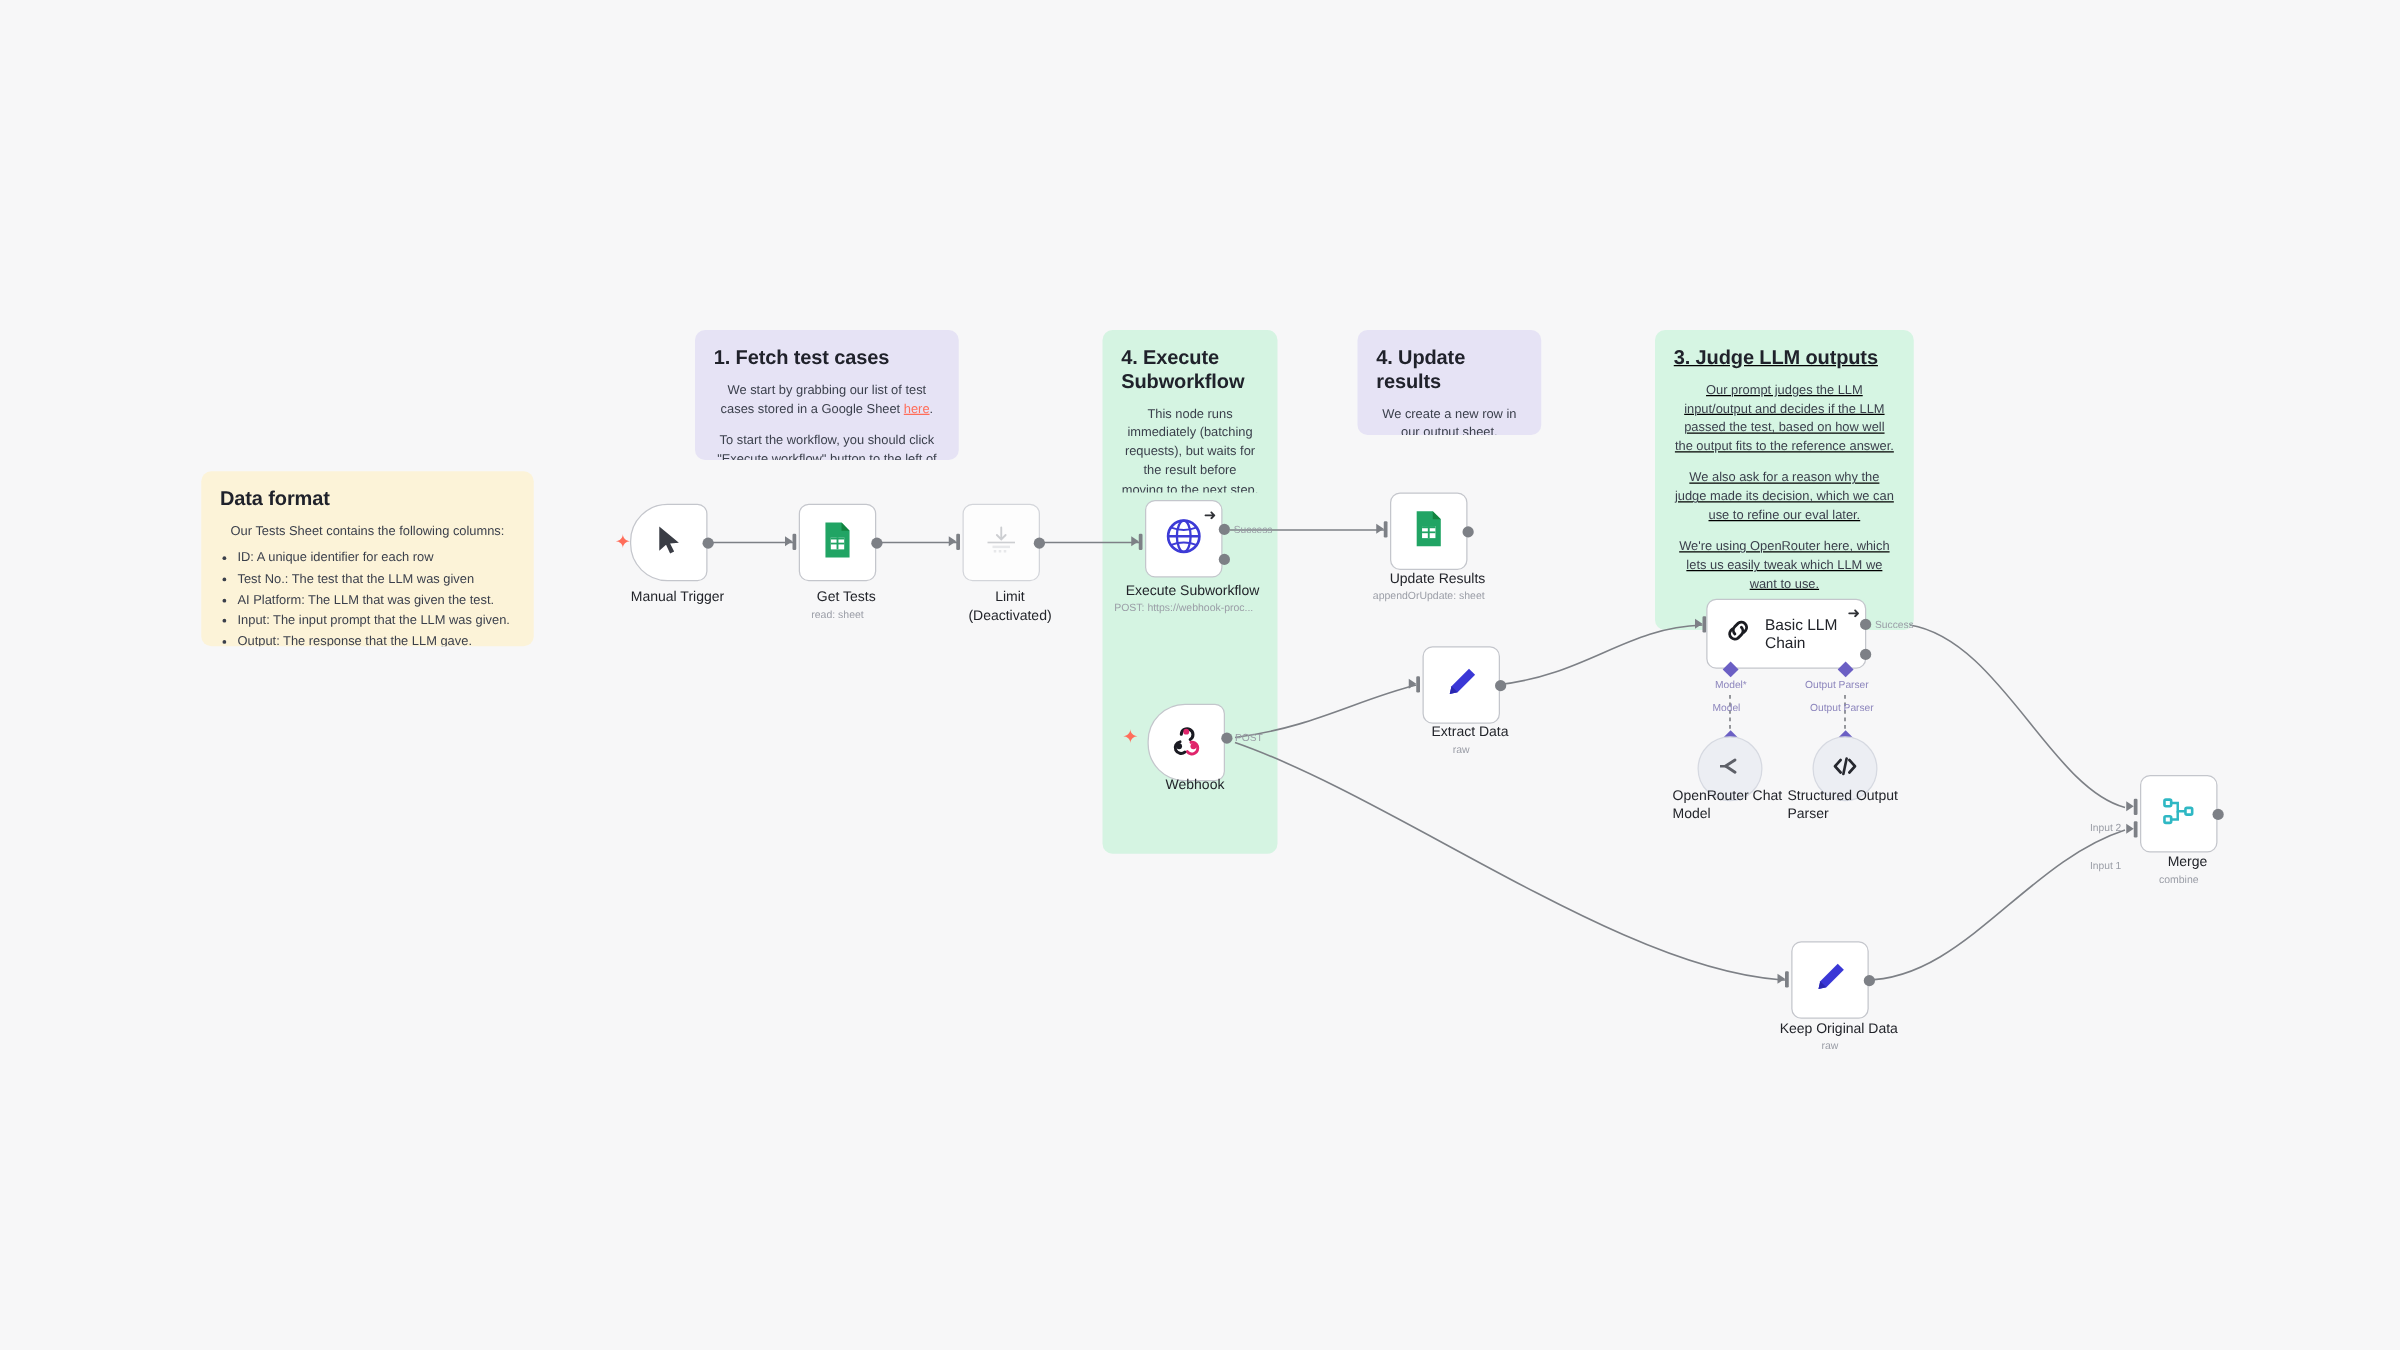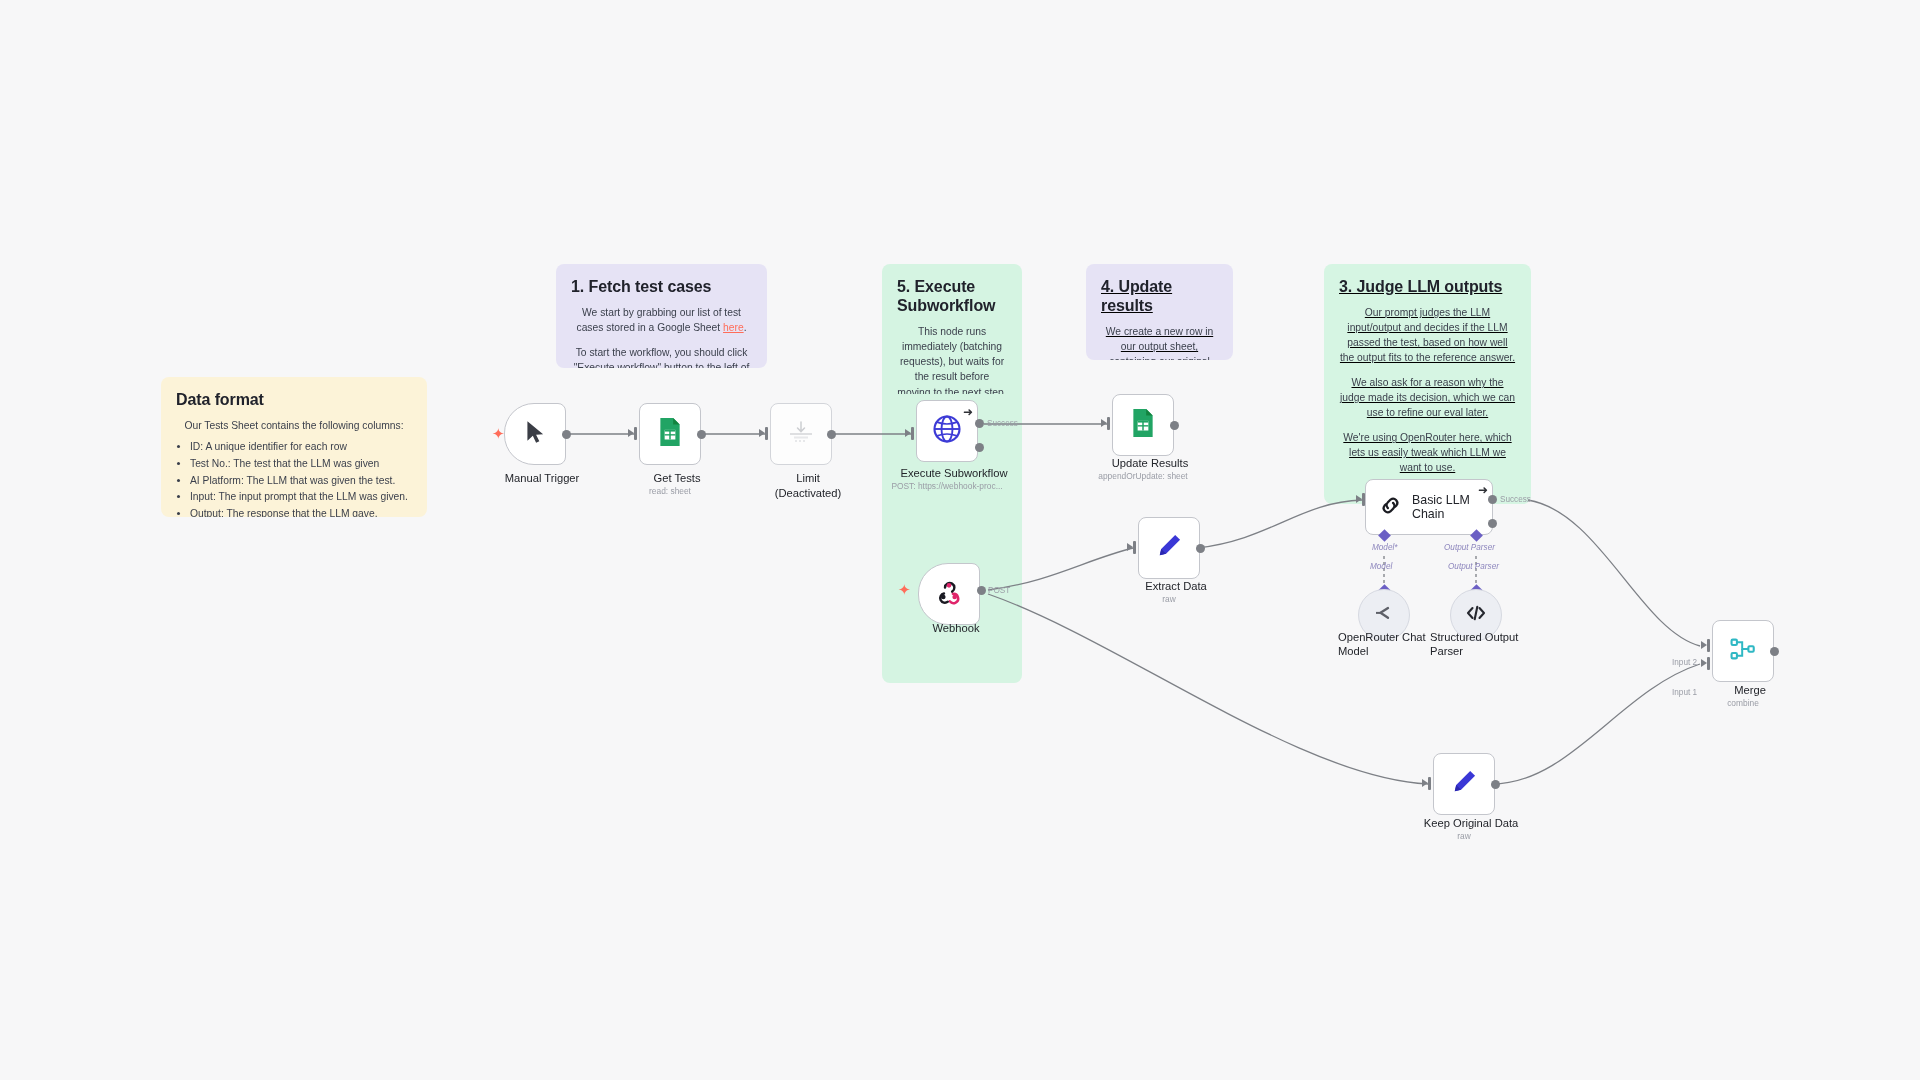--- a/index.html
+++ b/index.html
@@ -136,21 +136,21 @@
     width: 9px; height: 9px;
     background: #6b5fc4;
     transform: rotate(45deg);
   }
   .conn-label {
     position: absolute;
     font-size: 8.2px;
     color: #9a9da6;
     white-space: nowrap;
   }
-  .conn-label.ai { color: #8d86bd; font-style: italic; }
+  .conn-label.ai { color: #8d86bd; }
   .spark {
     position: absolute;
     color: #ff6d5a;
     font-size: 15px;
     line-height: 1;
   }
   .pin-arrow {
     position: absolute;
     font-size: 12px; color: #2f3136; line-height: 1;
   }
@@ -183,25 +183,25 @@
 
   <div class="sticky sticky-purple" style="left:556px; top:264px; width:211px; height:104px;">
     <div class="st-title">1. Fetch test cases</div>
     <div class="st-p">
       <span>We start by grabbing our list of test cases stored in a Google Sheet <span class="st-link">here</span>.</span>
     </div>
     <div class="st-p">To start the workflow, you should click "Execute workflow" button to the left of the Manual Trigger node.</div>
   </div>
 
   <div class="sticky" style="left:882px; top:264px; width:140px; height:130px; background:transparent;">
-    <div class="st-title">5. Execute Subworkflow</div>
+    <div class="st-title">4. Execute Subworkflow</div>
     <div class="st-p">This node runs immediately (batching requests), but waits for the result before moving to the next step.</div>
   </div>
 
-  <div class="sticky sticky-purple" style="left:1086px; top:264px; width:147px; height:96px;text-decoration:underline;">
+  <div class="sticky sticky-purple" style="left:1086px; top:264px; width:147px; height:84px;">
     <div class="st-title">4. Update results</div>
     <div class="st-p">We create a new row in our output sheet, containing our original data together with the judge decision/reasoning.</div>
   </div>
 
   <div class="sticky sticky-green" style="left:1324px; top:264px; width:207px; height:240px;text-decoration:underline;">
     <div class="st-title">3. Judge LLM outputs</div>
     <div class="st-p">Our prompt judges the LLM input/output and decides if the LLM passed the test, based on how well the output fits to the reference answer.</div>
     <div class="st-p">We also ask for a reason why the judge made its decision, which we can use to refine our eval later.</div>
     <div class="st-p">We're using OpenRouter here, which lets us easily tweak which LLM we want to use.</div>
 

